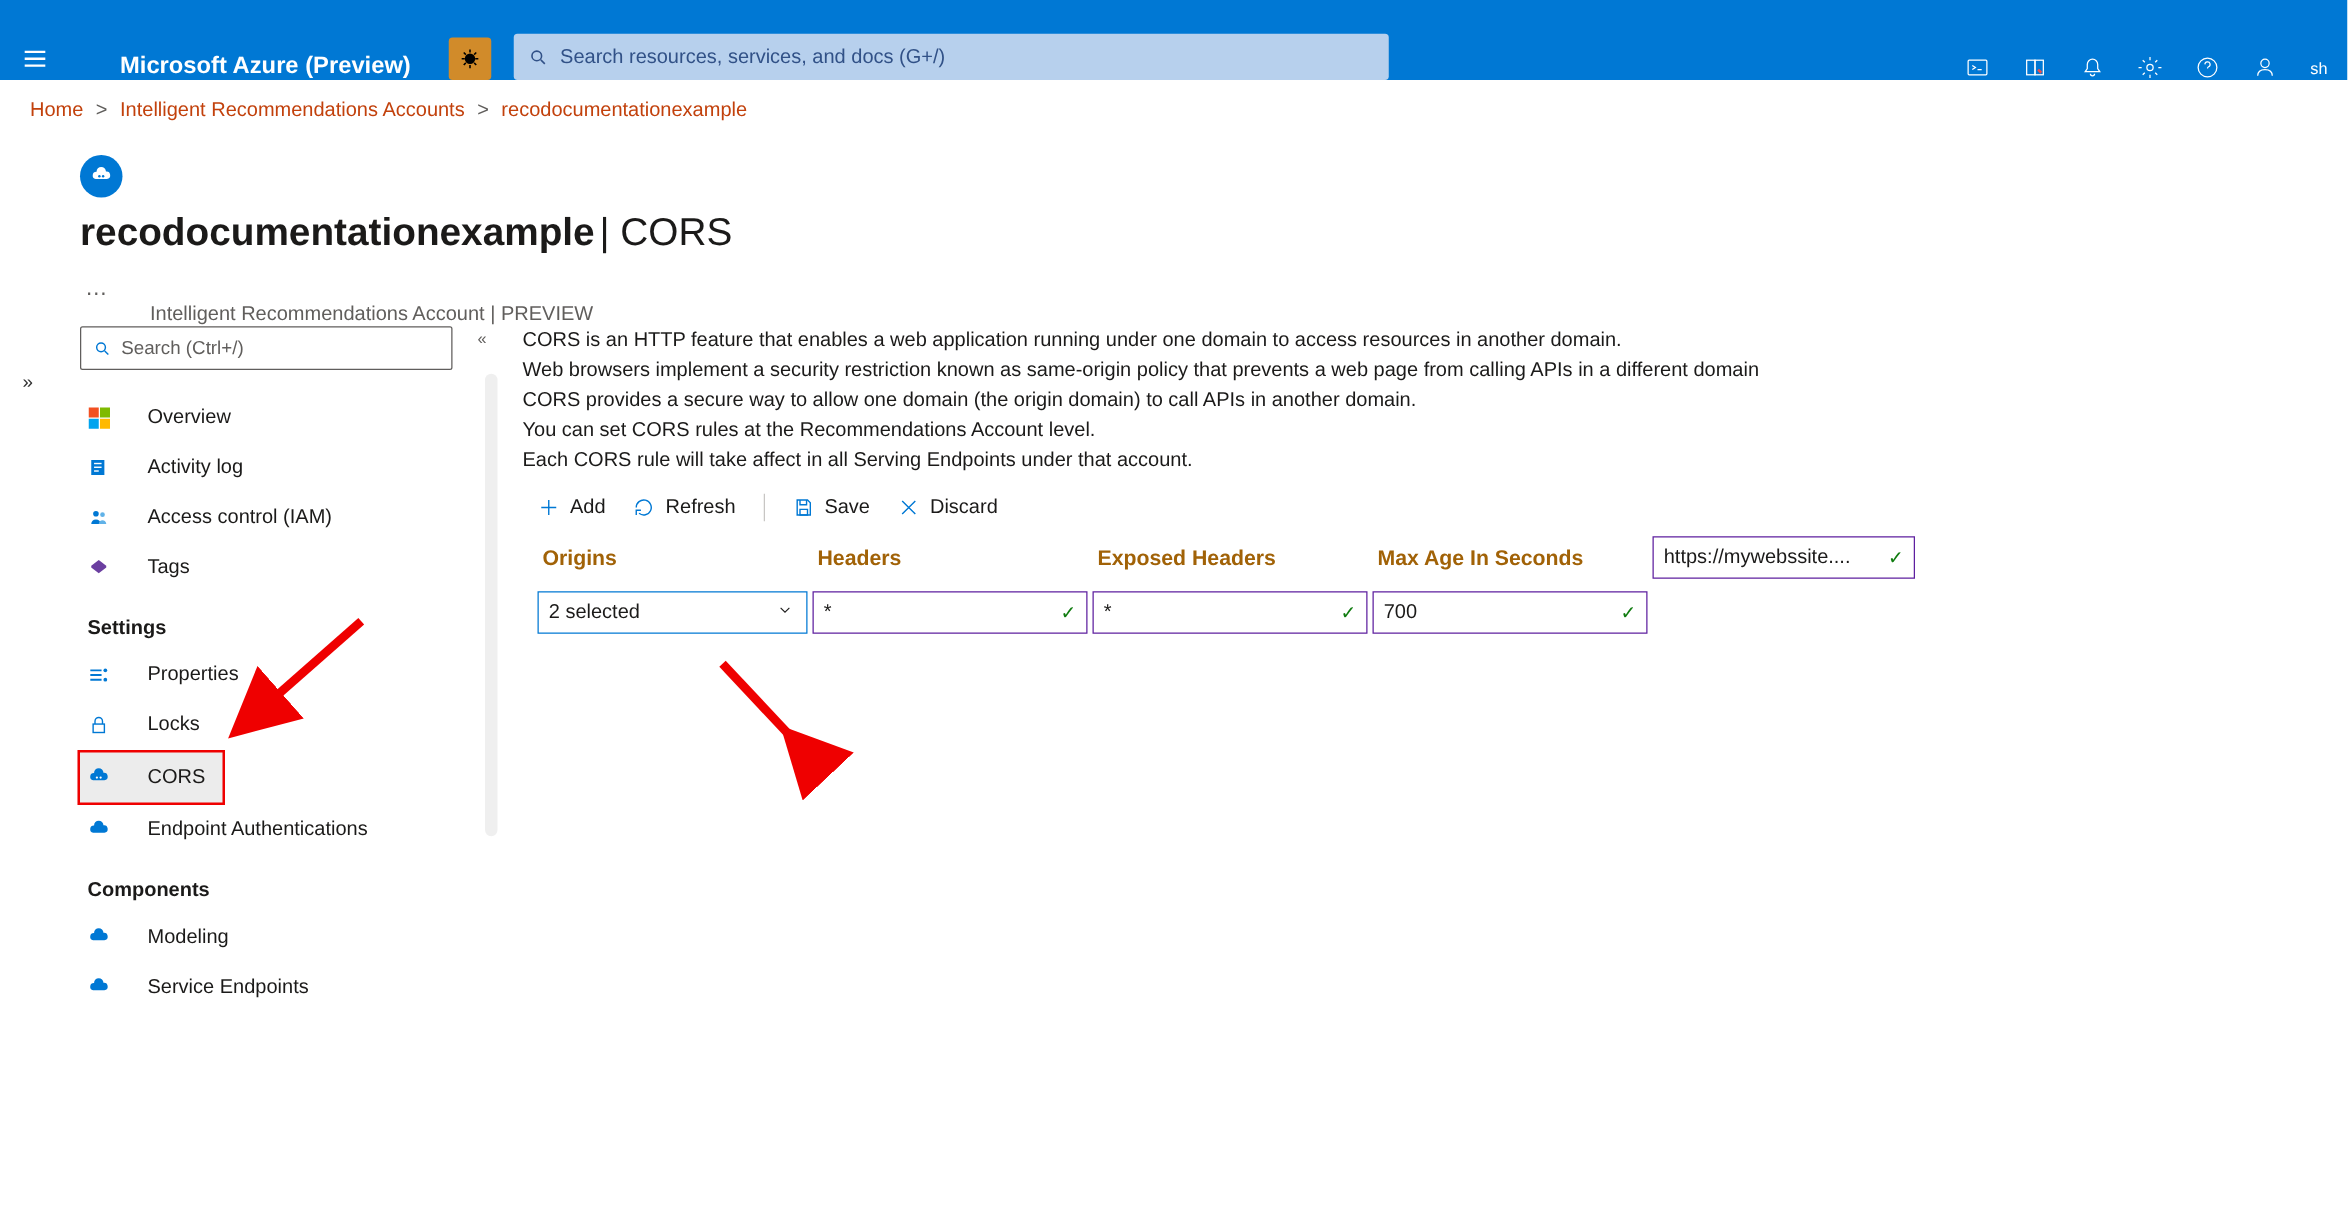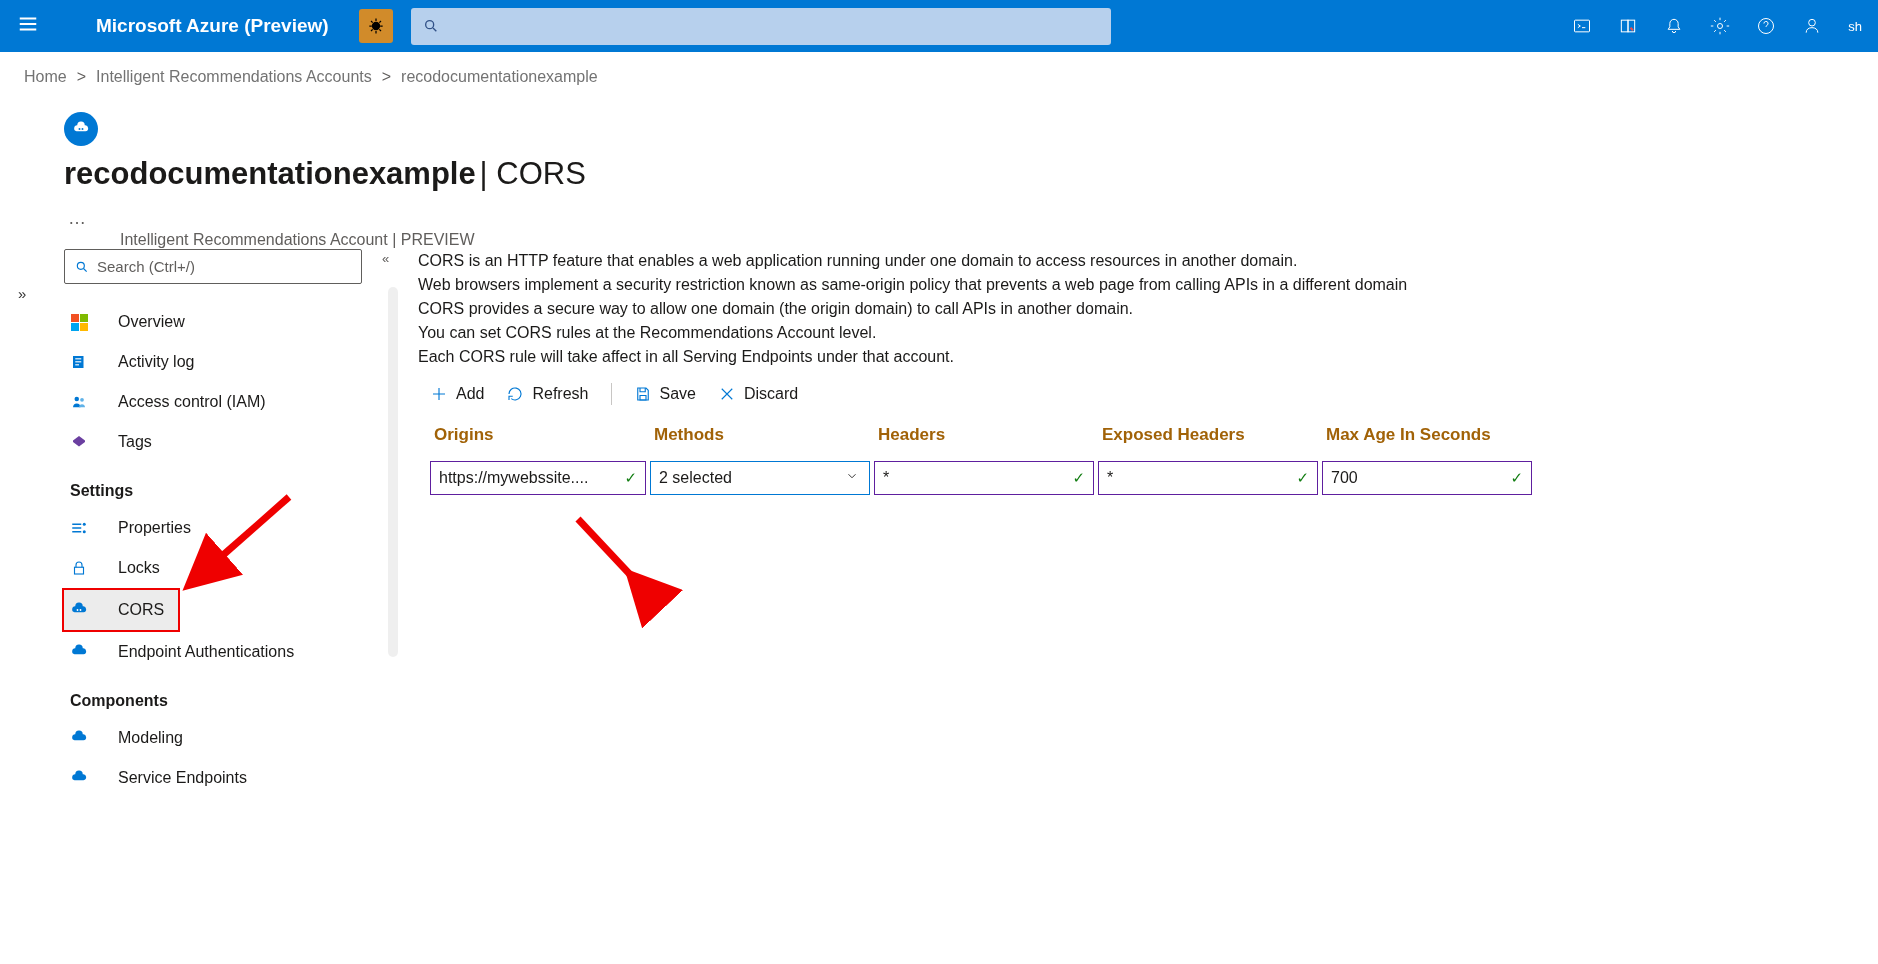--- a/index.html
+++ b/index.html
@@ -10,23 +10,23 @@
     }
     body {
       background: #fff;
       color: #323130;
       font-size: 14px;
       overflow: hidden;
     }
     
     .topbar {
       background: #0078d4;
-      height: 52px;
-      display: flex;
-      align-items: center;
+      height: 64px;
+      display: flex;
+      align-items: flex-end;
       color: #fff;
       padding: 0 0;
     }
     .hamburger {
       width: 56px;
       text-align: center;
       font-size: 20px;
       cursor: pointer;
     }
     .brand {
@@ -76,21 +76,21 @@
     .user-initials { font-size: 13px; }
     
     .breadcrumb {
       padding: 16px 0 0 24px;
       font-size: 16px;
       color: #0078d4;
       display: flex;
       align-items: center;
       gap: 10px;
     }
-    .breadcrumb a { color: #737373; text-decoration: none; cursor: pointer; }
+    .breadcrumb a { color: #c2410c; text-decoration: none; cursor: pointer; }
     .breadcrumb .sep { color: #605e5c; }
     
     .page-wrap { display: flex; position: relative; }
     .expand-chevron { position: absolute; left: 18px; top: 36px; font-size: 15px; color: #333; }
     .title-row { padding: 20px 0 0 64px; display: flex; align-items: flex-start; gap: 16px; flex-direction: column; }
     .resource-icon {
       width: 34px; height: 34px; background: #0078d4; border-radius: 50%;
       display: inline-flex; align-items: center; justify-content: center;
       position: relative; top: 6px;
     }
@@ -179,20 +179,21 @@
     <svg viewBox="0 0 24 24">
         <circle cx="12" cy="12" r="5" fill="#000"></circle>
         <path d="M12 3v3M12 18v3M4 12h3M17 12h3M6 6l2 2M16 16l2 2M6 18l2-2M16 8l2-2" stroke="#000" stroke-width="1.5"></path>
       </svg>
   </div>
   <div class="searchbox">
     <svg viewBox="0 0 24 24">
         <circle cx="10" cy="10" r="6" stroke-width="2"></circle>
         <path d="M15 15l5 5" stroke-width="2"></path>
       </svg>
+    <input type="text" placeholder="Search resources, services, and docs (G+/)" style="">
   </div>
   <div class="topbar-spacer"></div>
   <div class="topbar-icons">
     <span class="ticon">
         <svg viewBox="0 0 24 24">
           <rect x="3" y="5" width="18" height="14" rx="1"></rect>
           <path d="M7 10l3 2-3 2M12 14h4"></path>
         </svg>
       </span>
     <span class="ticon">
@@ -406,21 +407,20 @@
       <span class="tbtn">
         <svg viewBox="0 0 24 24">
               <path d="M5 5l14 14M19 5L5 19"></path>
             </svg>
         <span>Discard</span>
       </span>
     </div>
 
     <div class="tbl">
       <div class="th">Origins</div>
-      <div class="th">Methods</div>
       <div class="th">Headers</div>
       <div class="th">Exposed Headers</div>
       <div class="th">Max Age In Seconds</div>
 
       <div class="td-input">
         <span>https://mywebssite....</span>
         <span class="chk">✓</span>
       </div>
       <div class="td-input dd">
         <span>2 selected</span>

